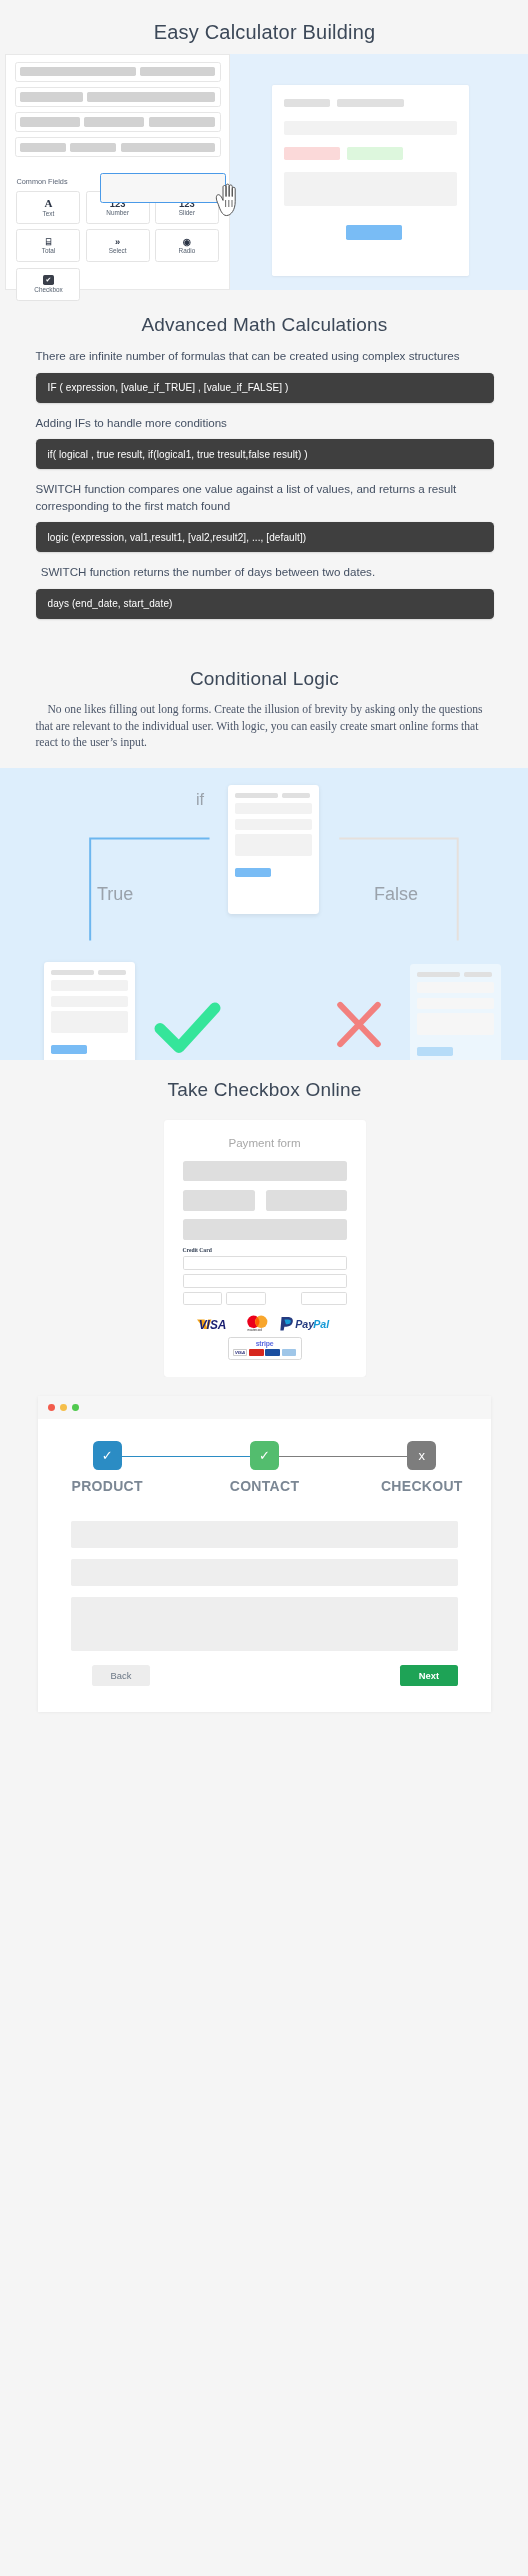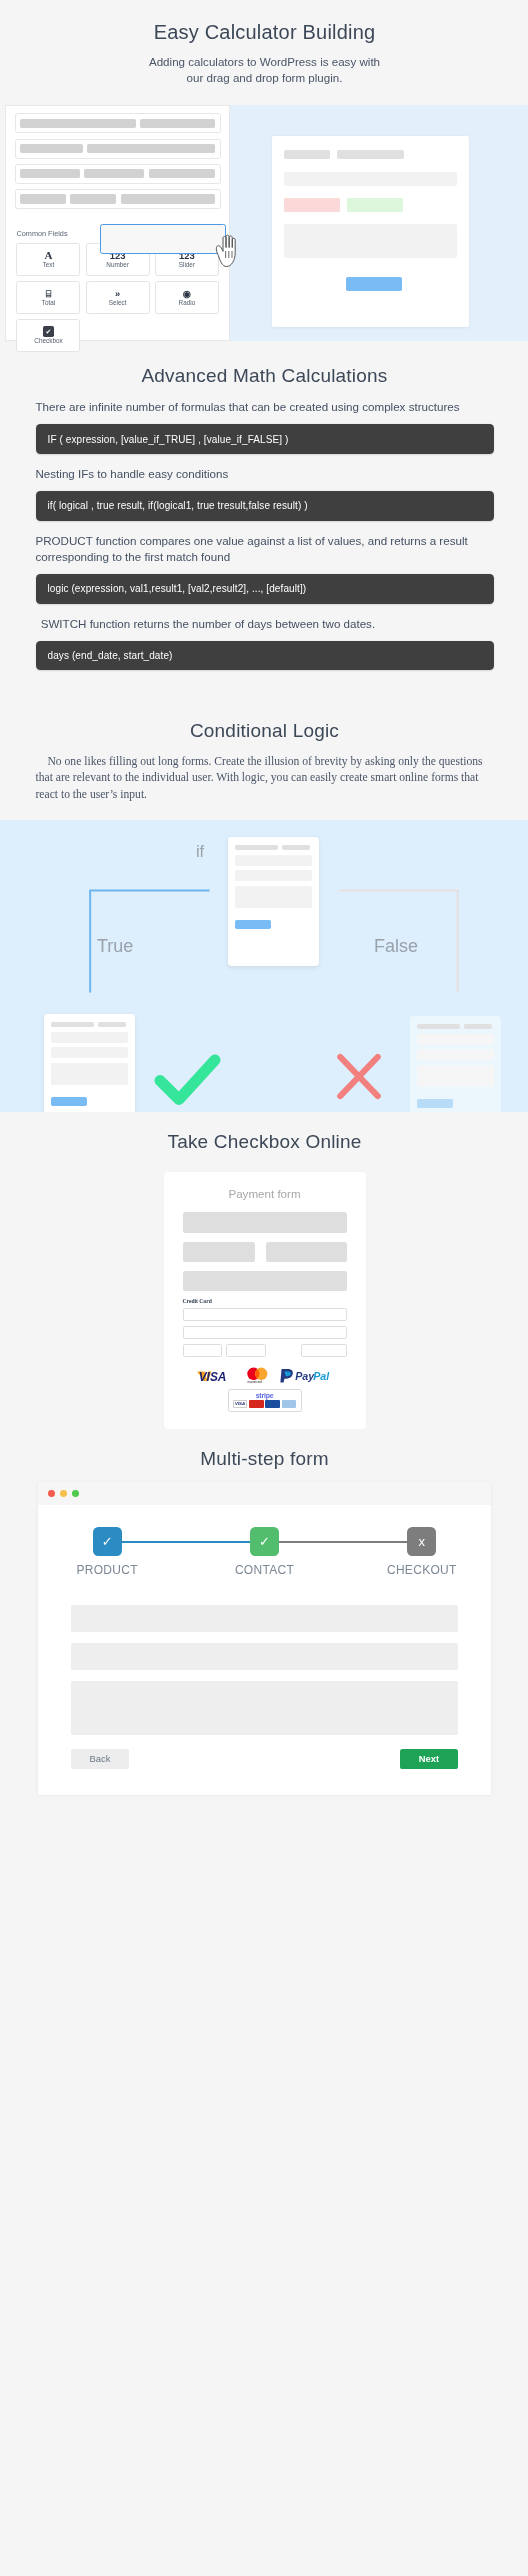--- a/index.html
+++ b/index.html
@@ -154,39 +154,38 @@
   }
   .bw-bar { height: 23px; background: #f6f6f6; display: flex; align-items: center; padding-left: 10.3px; gap: 5.2px; }
   .dot { width: 6.9px; height: 6.9px; border-radius: 50%; }
   .bw-body { padding: 22px 33px 26px; }
   .steps { position: relative; display: flex; justify-content: space-between; padding: 0 5.2px; }
   .step { width: 62px; display: flex; flex-direction: column; align-items: center; z-index: 2; }
   .step-box {
     width: 29px; height: 29px; border-radius: 5.2px; color: #fff;
     display: flex; align-items: center; justify-content: center; font-size: 13px;
   }
-  .step-lbl { margin-top: 7.7px; font-size: 12px; color: #7b8794; letter-spacing: 0.3px; }
+  .step-lbl { margin-top: 7.7px; font-size: 14px; color: #7b8794; letter-spacing: 0.3px; font-weight: bold; }
   .connector { position: absolute; top: 14.6px; height: 1.7px; z-index: 1; }
   .ms-row { background: #eeeeee; border-radius: 1.7px; }
   .ms-actions { display: flex; justify-content: space-between; margin-top: 13.7px; }
   .btn {
     border-radius: 2.6px; font-size: 9.4px; display: flex;
     align-items: center; justify-content: center; cursor: pointer;
   }
-  .btn-back { width: 58px; height: 20.6px; background: #ededed; color: #6b7785; }
+  .btn-back { width: 58px; height: 20.6px; background: #ededed; color: #6b7785; margin-left: 21px; }
   .btn-next { width: 58px; height: 20.6px; background: #1ea356; color: #fff; font-weight: 700; }
 </style>
 </head>
 <body>
 
 <div class="page">
 
   <section class="section" id="sec-calc">
     <h2 class="sec-title">Easy Calculator Building</h2>
-    <p class="sec-sub">Adding calculators to WordPress is easy with our drag and drop form plugin.</p>
 
     <div class="calc-stage">
       <div class="calc-blue"></div>
 
       <div class="builder">
         <div class="builder-rows">
           <div class="brow">
             <div class="bbar" style="flex:0 0 116px"></div>
               <div class="bbar" style="flex:1"></div>
           </div>
@@ -272,23 +271,23 @@
         <line x1="21.9" y1="22" x2="21.9" y2="30" stroke="#6d6d6d" stroke-width="1.2"></line>
       </svg>
     </div>
   </section>
 
   <section class="section" id="sec-math">
     <h2 class="sec-title">Advanced Math Calculations</h2>
     <div class="wrap">
       <p class="math-p">There are infinite number of formulas that can be created using complex structures</p>
       <div class="code-box">IF ( expression, [value_if_TRUE] , [value_if_FALSE] )</div>
-      <p class="math-p">Nesting IFs to handle easy conditions</p>
+      <p class="math-p">Adding IFs to handle more conditions</p>
       <div class="code-box">if( logical , true result, if(logical1, true tresult,false result) )</div>
-      <p class="math-p">PRODUCT function compares one value against a list of values, and returns a result corresponding to the first match found</p>
+      <p class="math-p">SWITCH function compares one value against a list of values, and returns a result corresponding to the first match found</p>
       <div class="code-box">logic (expression, val1,result1, [val2,result2], ..., [default])</div>
       <p class="math-p indent">SWITCH function returns the number of days between two dates.</p>
       <div class="code-box">days (end_date, start_date)</div>
     </div>
   </section>
 
   <section class="section" id="sec-logic">
     <h2 class="sec-title">Conditional Logic</h2>
     <div class="wrap">
       <p class="sec-sub">No one likes filling out long forms. Create the illusion of brevity by asking only the questions that are relevant to the individual user. With logic, you can easily create smart online forms that react to the user’s input.</p>
@@ -394,21 +393,20 @@
           <div class="sc" style="background:#fff;border:0.9px solid #ccc;color:#1a1f71;font-size:4.3px;font-weight:700;font-style:italic;line-height:6.9px">VISA</div>
           <div class="sc" style="background:#d6271e"></div>
           <div class="sc" style="background:#1a4fa0"></div>
           <div class="sc" style="background:#9fc6e8"></div>
         </div>
       </div>
     </div>
   </section>
 
   <section class="section" id="sec-multi">
-    <h2 class="sec-title">Multi-step form</h2>
 
     <div class="browser">
       <div class="bw-bar">
         <span class="dot" style="background:#f25c4c"></span>
         <span class="dot" style="background:#f5bf4b"></span>
         <span class="dot" style="background:#51c94f"></span>
       </div>
       <div class="bw-body">
         <div class="steps">
           <div class="connector" style="left:41px;width:161px;background:#2b8cc4"></div>

